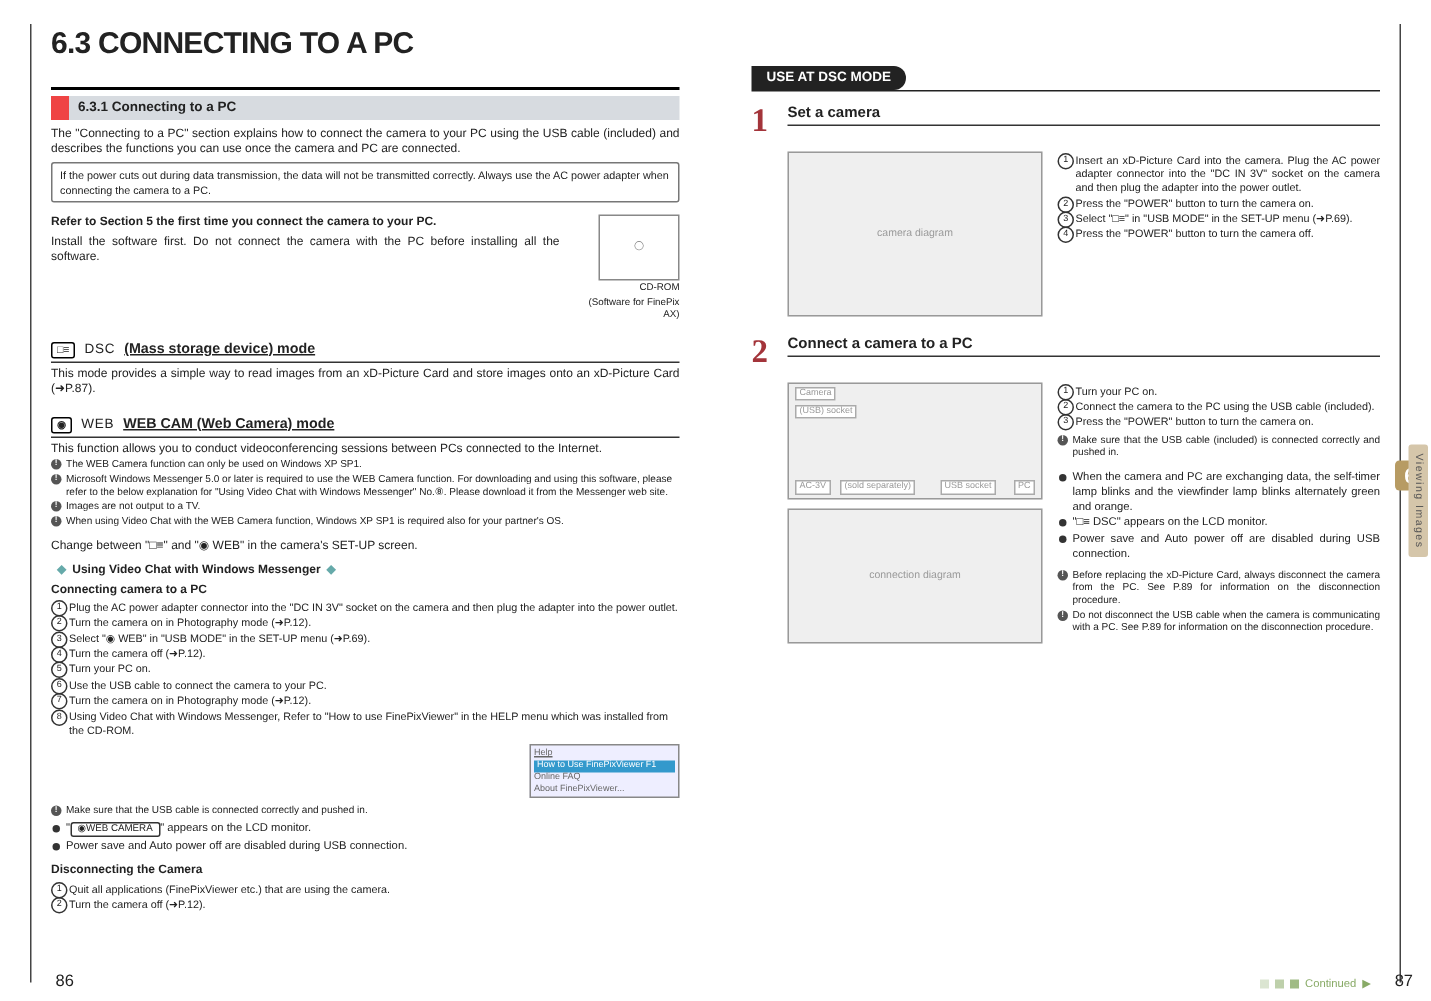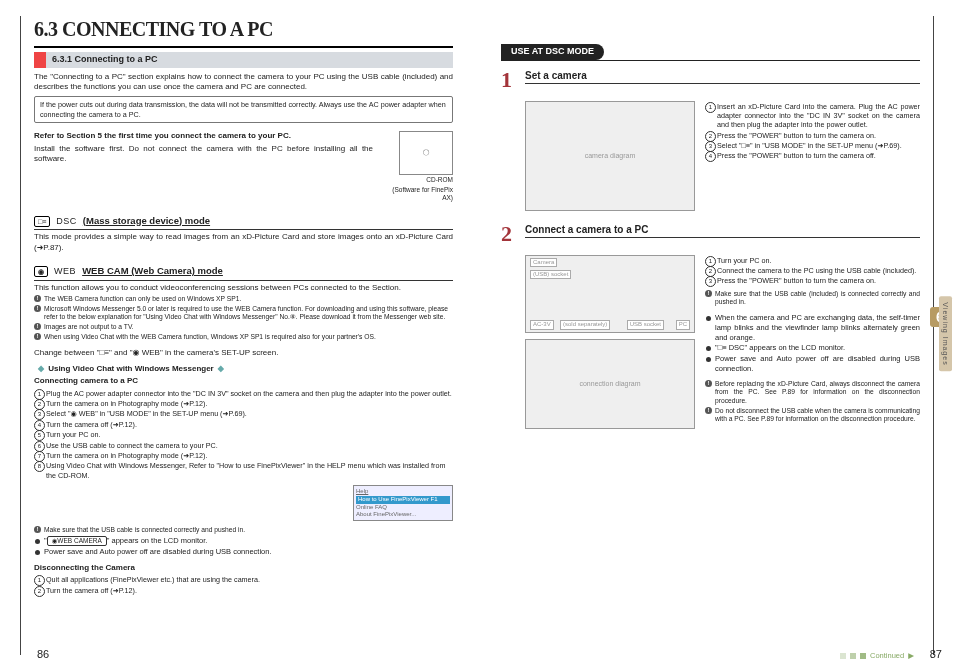--- a/index.html
+++ b/index.html
@@ -2,21 +2,21 @@
 <html><head>
 <meta charset="utf-8">
 <style>
   * { box-sizing: border-box; margin: 0; padding: 0; }
   body { font-family: Arial, Helvetica, sans-serif; background: #fff; color: #222; width: 954px; height: 667px; position: relative; font-size: 8px; line-height: 1.3; }
   .spread { display: flex; width: 100%; height: 100%; }
   .page { width: 50%; height: 100%; position: relative; padding: 16px 24px 20px 34px; }
   .page.right { padding: 16px 34px 20px 24px; }
   .vline-l { position: absolute; left: 20px; top: 16px; bottom: 12px; width: 1.2px; background: #444; }
   .vline-r { position: absolute; right: 20px; top: 16px; bottom: 12px; width: 1.2px; background: #444; }
-  .section-title { font-family: Liberation Serif, serif; font-weight: 900; font-size: 20px; letter-spacing: -0.5px; padding-bottom: 4px; text-transform: uppercase; }
+  .section-title { font-family: Liberation Sans, sans-serif; font-weight: 900; font-size: 20px; letter-spacing: -0.5px; padding-bottom: 16px; text-transform: uppercase; }
   .title-rule { border-top: 2px solid #000; margin-bottom: 4px; }
   .sub-bar { background: #d7dbe0; padding: 2px 6px; font-weight: bold; font-size: 9px; border-left: 12px solid #ef4444; margin: 4px 0 4px 0; }
   .p { font-size: 8px; margin: 2px 0; }
   .boxnote { border: 0.8px solid #777; border-radius: 2px; padding: 3px 5px; margin: 4px 0; font-size: 7.2px; }
   .bold { font-weight: bold; }
   .mode-row { border-bottom: 1px solid #333; padding: 2px 0; margin-top: 10px; display: flex; align-items: baseline; gap: 6px; }
   .mode-icon { border: 1px solid #000; border-radius: 2px; padding: 0 3px; font-size: 7px; font-weight: bold; display:inline-block; }
   .mode-heading { font-weight: bold; font-size: 9.5px; text-decoration: underline; }
   .mode-pre { font-size: 9px; letter-spacing: 0.5px; }
   ol.circled { list-style: none; padding-left: 0; }
@@ -92,21 +92,21 @@
       <span class="mode-pre">DSC</span>
       <span class="mode-heading">(Mass storage device) mode</span>
     </div>
     <p class="p" style="text-align:justify">This mode provides a simple way to read images from an xD-Picture Card and store images onto an xD-Picture Card (➜P.87).</p>
 
     <div class="mode-row">
       <span class="mode-icon">◉</span>
       <span class="mode-pre">WEB</span>
       <span class="mode-heading">WEB CAM (Web Camera) mode</span>
     </div>
-    <p class="p" style="text-align:justify">This function allows you to conduct videoconferencing sessions between PCs connected to the Section.</p>
+    <p class="p" style="text-align:justify">This function allows you to conduct videoconferencing sessions between PCs connected to the Internet.</p>
 
     <ul class="bangs">
       <li>The WEB Camera function can only be used on Windows XP SP1.</li>
       <li>Microsoft Windows Messenger 5.0 or later is required to use the WEB Camera function. For downloading and using this software, please refer to the below explanation for "Using Video Chat with Windows Messenger" No.⑧. Please download it from the Messenger web site.</li>
       <li>Images are not output to a TV.</li>
       <li>When using Video Chat with the WEB Camera function, Windows XP SP1 is required also for your partner's OS.</li>
     </ul>
 
     <p class="p" style="margin-top:6px">Change between "□≡" and "◉ WEB" in the camera's SET-UP screen.</p>
 

